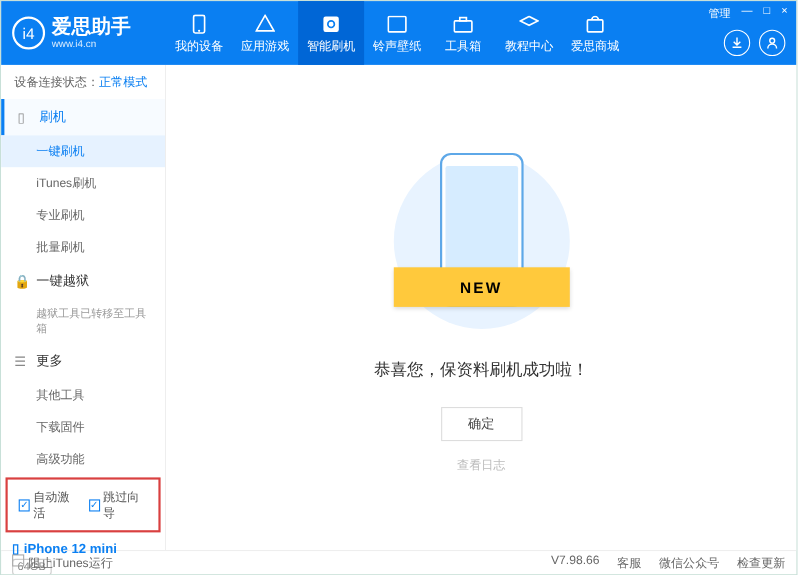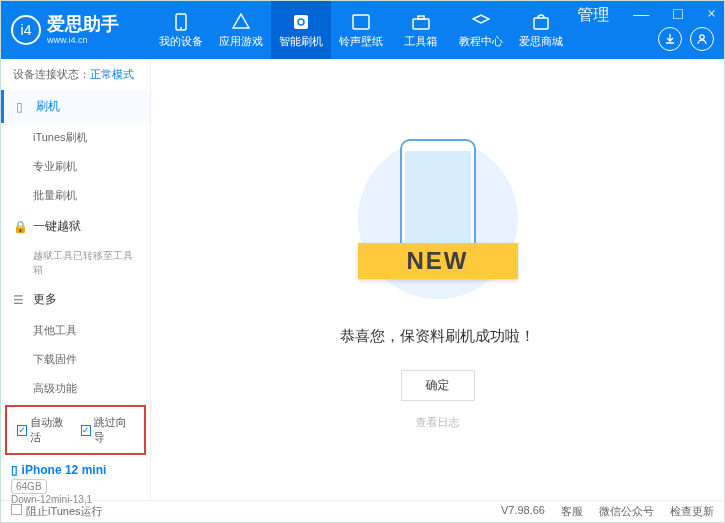--- a/index.html
+++ b/index.html
@@ -7,21 +7,21 @@
 .header { background: #0a7ff2; height: 58px; display: flex; align-items: center; padding: 0 10px; color: #fff; position: relative; }
 .logo-area { display: flex; align-items: center; width: 140px; }
 .logo-circle { width: 30px; height: 30px; border: 2px solid #fff; border-radius: 50%; display: flex; align-items: center; justify-content: center; font-size: 14px; margin-right: 6px; }
 .logo-text { font-size: 18px; font-weight: bold; line-height: 1.1; }
 .logo-sub { font-size: 9px; opacity: 0.85; }
 .nav { display: flex; height: 100%; }
 .nav-item { width: 60px; display: flex; flex-direction: column; align-items: center; justify-content: center; cursor: pointer; }
 .nav-item.active { background: #0066d6; }
 .nav-icon { width: 20px; height: 20px; margin-bottom: 2px; display: flex; align-items: center; justify-content: center; }
 .nav-label { font-size: 11px; }
-.header-right { position: absolute; right: 8px; top: 4px; display: flex; gap: 24px; font-size: 16px; font-family: Liberation Serif, serif; }
+.header-right { position: absolute; right: 8px; top: 4px; display: flex; gap: 10px; font-size: 10px; }
 .header-btns { position: absolute; right: 10px; top: 26px; display: flex; gap: 8px; }
 .circ-btn { width: 24px; height: 24px; border: 1.5px solid #fff; border-radius: 50%; display: flex; align-items: center; justify-content: center; cursor: pointer; }
 .body-area { display: flex; height: calc(100% - 58px - 22px); }
 .sidebar { width: 150px; background: #fff; border-right: 1px solid #eee; display: flex; flex-direction: column; }
 .conn-status { padding: 8px 12px; font-size: 11px; color: #666; }
 .conn-status .val { color: #0a7ff2; }
 .section-head { display: flex; align-items: center; padding: 8px 12px; font-size: 12px; color: #333; cursor: pointer; }
 .section-head.active { border-left: 3px solid #0a7ff2; color: #0a7ff2; background: #f7fbff; }
 .section-head .icon { width: 14px; margin-right: 6px; color: #888; }
 .side-item { padding: 7px 12px 7px 32px; font-size: 11px; color: #666; cursor: pointer; }
@@ -33,21 +33,21 @@
 .chk-box { width: 11px; height: 11px; border: 1px solid #0a7ff2; display: flex; align-items: center; justify-content: center; color: #0a7ff2; font-size: 9px; }
 .device-box { padding: 6px 10px; }
 .device-name { color: #0a7ff2; font-size: 12px; font-weight: bold; display: flex; align-items: center; gap: 4px; }
 .storage-badge { display: inline-block; border: 1px solid #ccc; border-radius: 3px; padding: 1px 4px; font-size: 10px; color: #888; margin-top: 2px; }
 .device-sub { font-size: 10px; color: #888; }
 .main { flex: 1; background: #fff; display: flex; flex-direction: column; align-items: center; justify-content: center; padding: 20px; }
 .phone-illus { position: relative; width: 180px; height: 180px; }
 .phone-circle { width: 160px; height: 160px; background: #e8f3ff; border-radius: 50%; position: absolute; top: 10px; left: 10px; }
 .phone-body { position: absolute; top: 10px; left: 52px; width: 76px; height: 140px; background: #fff; border: 2px solid #5ea8e8; border-radius: 10px; }
 .phone-screen { position: absolute; top: 22px; left: 57px; width: 66px; height: 105px; background: #d6ecff; border-radius: 2px; }
-.new-banner { position: absolute; bottom: 30px; left: 10px; width: 160px; height: 36px; background: #ffc93c; color: #404040; font-weight: bold; font-size: 24px; display: flex; align-items: center; justify-content: center; letter-spacing: 2px; box-shadow: 0 2px 4px rgba(0,0,0,0.15); margin-top: 44px; }
+.new-banner { position: absolute; bottom: 30px; left: 10px; width: 160px; height: 36px; background: #ffc93c; color: #000000; font-weight: bold; font-size: 14px; display: flex; align-items: center; justify-content: center; letter-spacing: 2px; box-shadow: 0 2px 4px rgba(0,0,0,0.15); margin-top: 44px; }
 .success-text { font-size: 15px; color: #333; margin-top: 18px; }
 .confirm-btn { margin-top: 24px; padding: 6px 24px; border: 1px solid #ddd; background: #fff; font-size: 12px; color: #444; cursor: pointer; }
 .log-link { margin-top: 14px; font-size: 11px; color: #bbb; cursor: pointer; }
 .footer { height: 22px; border-top: 1px solid #eee; display: flex; align-items: center; padding: 0 10px; font-size: 11px; color: #666; }
 .footer-left { display: flex; align-items: flex-start; gap: 4px; }
 .footer-chk { width: 11px; height: 11px; border: 1px solid #aaa; }
 .footer-right { margin-left: auto; display: flex; gap: 16px; }
 svg { display: block; }
 </style>
 </head>
@@ -146,20 +146,21 @@
 
 <div class="body-area">
   <div class="sidebar">
     <div class="conn-status">
       <span>设备连接状态：</span><span class="val">正常模式</span>
     </div>
     <div class="section-head active">
       <span class="icon">▯</span>
       <span>刷机</span>
     </div>
+    <div class="side-item active">一键刷机</div>
     <div class="side-item">iTunes刷机</div>
     <div class="side-item">专业刷机</div>
     <div class="side-item">批量刷机</div>
     <div class="section-head">
       <span class="icon">🔒</span>
       <span>一键越狱</span>
     </div>
     <div class="side-note">越狱工具已转移至工具箱</div>
     <div class="section-head">
       <span class="icon">☰</span>

